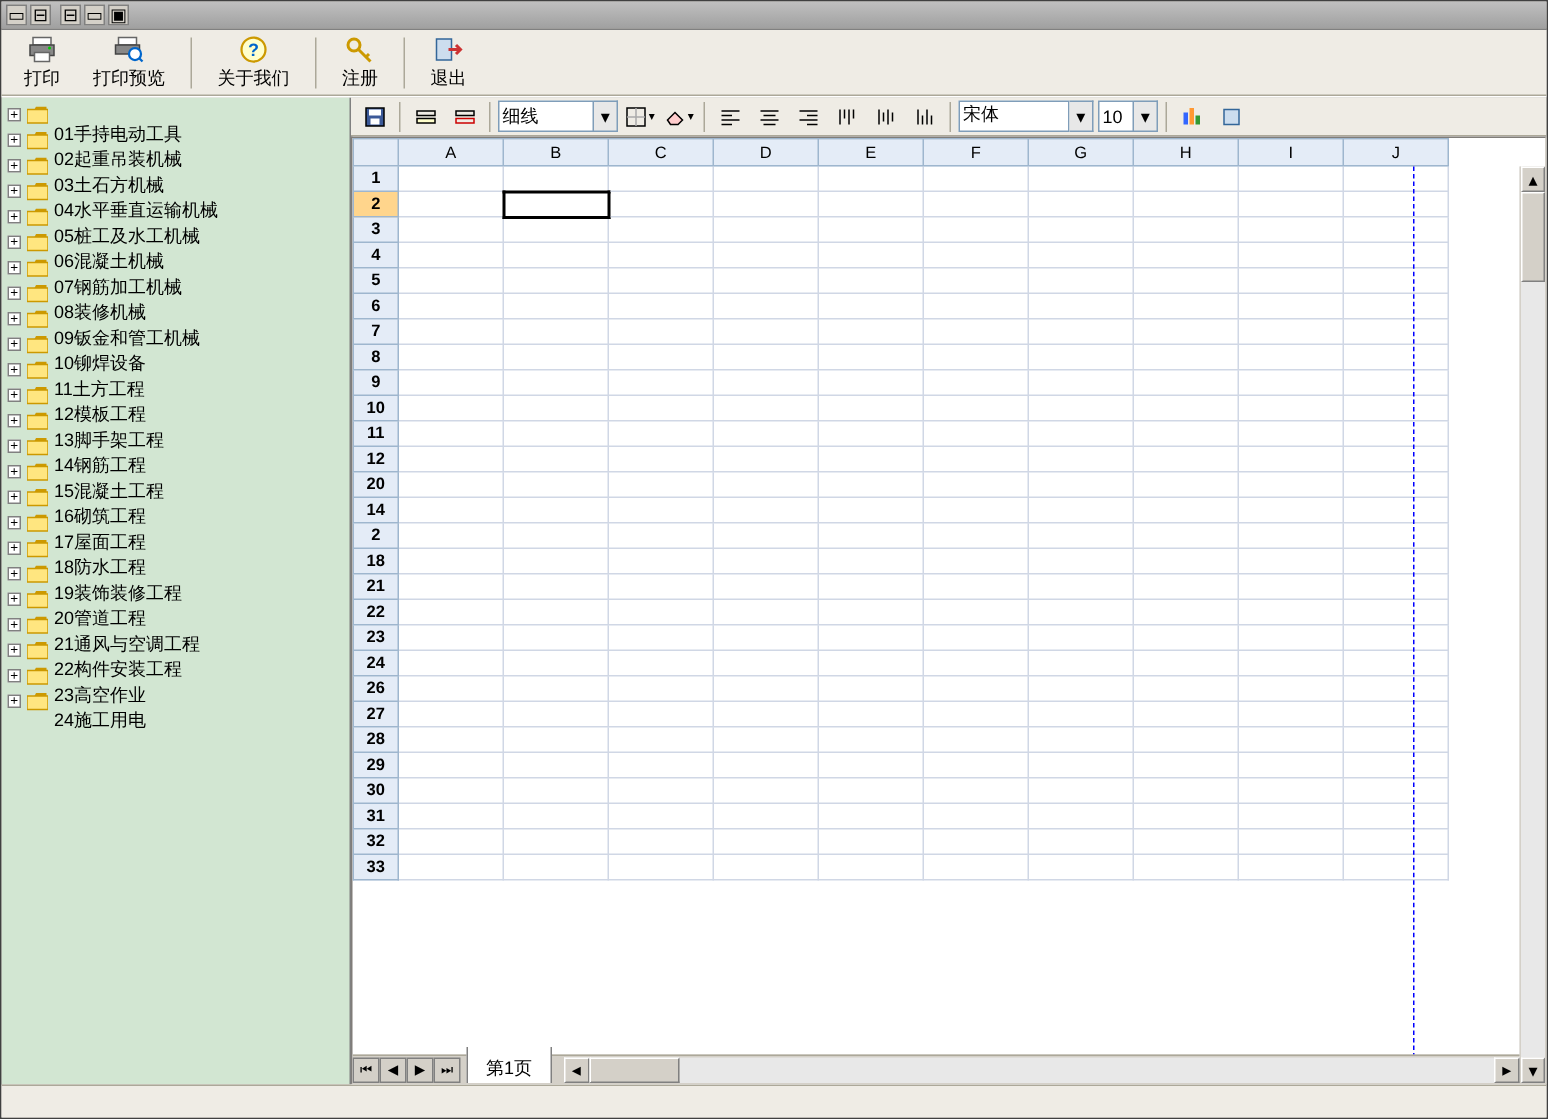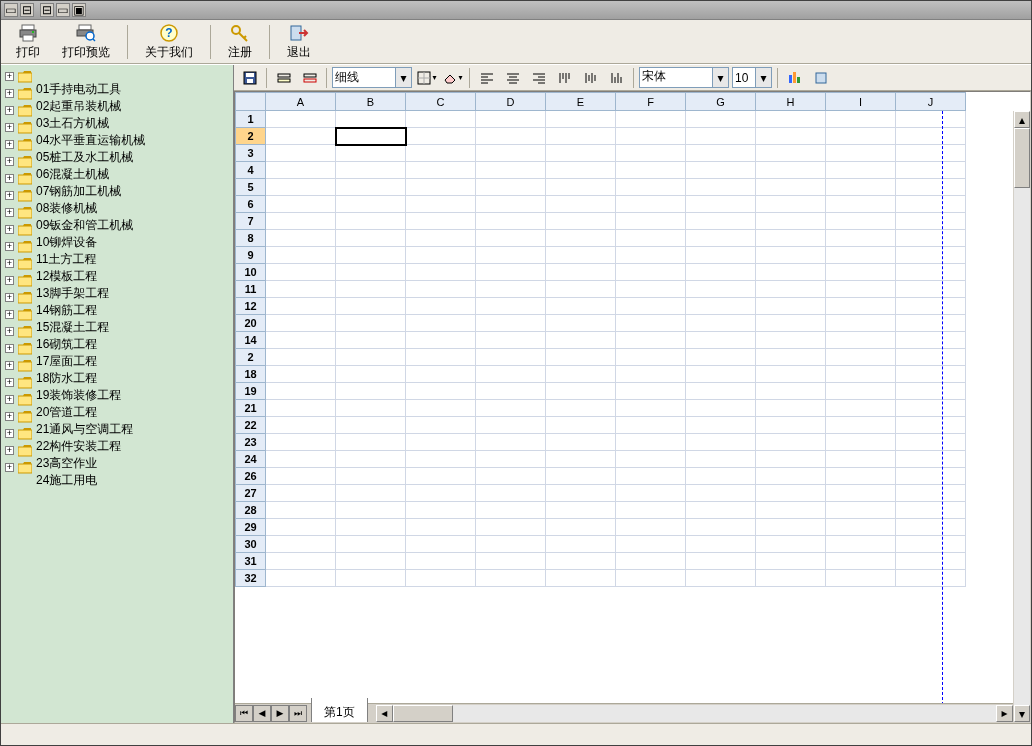--- a/index.html
+++ b/index.html
@@ -670,33 +670,20 @@
                   <td class="cell"></td>
                   <td class="cell"></td>
                   <td class="cell"></td>
                   <td class="cell"></td>
                   <td class="cell"></td>
                   <td class="cell"></td>
                   <td class="cell"></td>
                   <td class="cell"></td>
                 </tr>
                 <tr>
-                  <th class="rowhdr">19</th>
-                  <td class="cell"></td>
-                  <td class="cell"></td>
-                  <td class="cell"></td>
-                  <td class="cell"></td>
-                  <td class="cell"></td>
-                  <td class="cell"></td>
-                  <td class="cell"></td>
-                  <td class="cell"></td>
-                  <td class="cell"></td>
-                  <td class="cell"></td>
-                </tr>
-                <tr>
                   <th class="rowhdr">21</th>
                   <td class="cell"></td>
                   <td class="cell"></td>
                   <td class="cell"></td>
                   <td class="cell"></td>
                   <td class="cell"></td>
                   <td class="cell"></td>
                   <td class="cell"></td>
                   <td class="cell"></td>
                   <td class="cell"></td>
@@ -814,20 +801,33 @@
                   <td class="cell"></td>
                   <td class="cell"></td>
                   <td class="cell"></td>
                   <td class="cell"></td>
                   <td class="cell"></td>
                   <td class="cell"></td>
                   <td class="cell"></td>
                 </tr>
                 <tr>
                   <th class="rowhdr">32</th>
+                  <td class="cell"></td>
+                  <td class="cell"></td>
+                  <td class="cell"></td>
+                  <td class="cell"></td>
+                  <td class="cell"></td>
+                  <td class="cell"></td>
+                  <td class="cell"></td>
+                  <td class="cell"></td>
+                  <td class="cell"></td>
+                  <td class="cell"></td>
+                </tr>
+                <tr>
+                  <th class="rowhdr">33</th>
                   <td class="cell"></td>
                   <td class="cell"></td>
                   <td class="cell"></td>
                   <td class="cell"></td>
                   <td class="cell"></td>
                   <td class="cell"></td>
                   <td class="cell"></td>
                   <td class="cell"></td>
                   <td class="cell"></td>
                   <td class="cell"></td>

